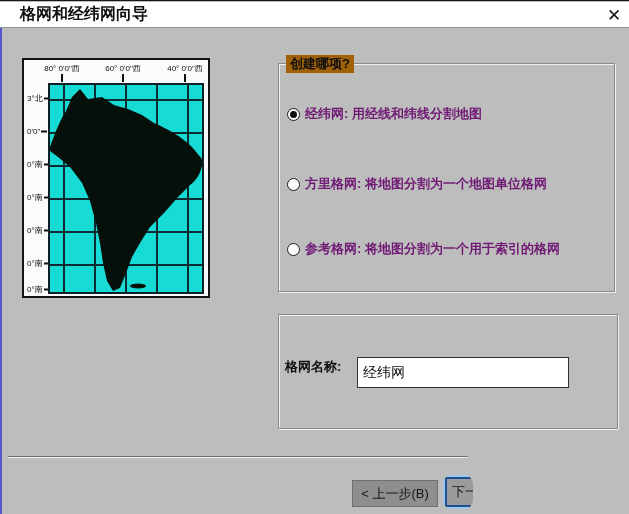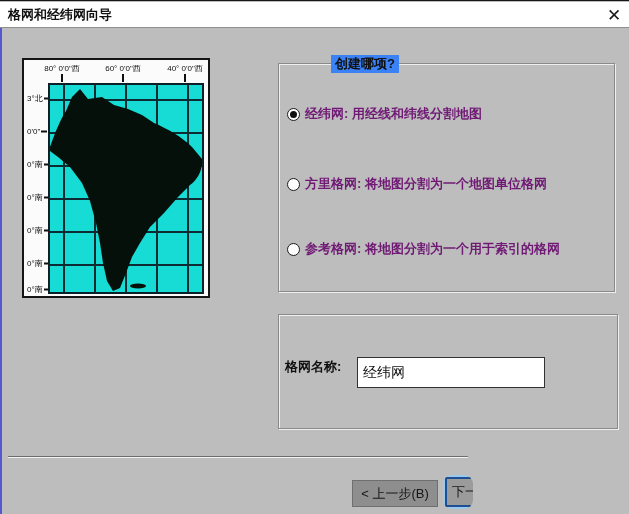--- a/index.html
+++ b/index.html
@@ -7,21 +7,21 @@
   body { font-family:"Liberation Sans","DejaVu Sans",sans-serif; }
   .window {
     position:relative; width:629px; height:514px; overflow:hidden;
     background:#bdbdbd; border-top:1px solid #161616;
   }
   .titlebar {
     position:absolute; left:0; top:1px; width:629px; height:26px;
     background:#ffffff; border-bottom:1px solid #8f8f8f;
     display:flex; align-items:center;
   }
-  .title-text { margin-left:8px; font-size:13px; font-weight:bold; color:#111; }
+  .title-text { margin-left:20px; font-size:16px; font-weight:bold; color:#111; }
   .close-btn {
     position:absolute; right:4px; top:2px; width:22px; height:22px;
     display:flex; align-items:center; justify-content:center;
     font-size:17px; color:#1a1a1a; cursor:default;
   }
   .left-edge { position:absolute; left:0; top:27px; width:2px; height:487px; background:#5757cf; }
 
   
   .map-frame {
     position:absolute; left:22px; top:57px; width:188px; height:240px;
@@ -44,38 +44,38 @@
   .tick-left { display:inline-block; width:6px; height:2px; background:#101010; margin-left:1px; }
 
   
   .groupbox {
     position:absolute; border:1px solid #8a8a8a;
     box-shadow:1px 1px 0 #efefef, inset 1px 1px 0 #efefef;
   }
   .gb1 { left:278px; top:62px; width:337px; height:229px; }
   .gb2 { left:278px; top:313px; width:340px; height:115px; }
   .gb-label {
-    position:absolute; top:-9px; left:7px; padding:0 4px; background:#3b82f6;
-    font-size:13px; font-weight:bold; color:#101010;margin-left:45px;
+    position:absolute; top:-9px; left:7px; padding:0 4px; background:#a16207;
+    font-size:13px; font-weight:bold; color:#101010;
   }
 
   .radio-row { position:absolute; left:287px; display:flex; align-items:center; }
   .radio-circle {
     width:13px; height:13px; border-radius:50%; background:#fdfdfd;
     border:1px solid #1c1c1c; margin-right:5px; flex:0 0 auto; position:relative;
   }
   .radio-circle.checked::after {
     content:""; position:absolute; left:2px; top:2px; width:7px; height:7px;
     border-radius:50%; background:#101010;
   }
   .radio-label { font-size:13px; font-weight:bold; color:#701a75; white-space:nowrap; }
 
   .field-label { position:absolute; left:285px; top:357px; font-size:13px; font-weight:bold; color:#101010; }
   .name-input {
-    position:absolute; left:357px; top:356px; width:188px; height:31px;
+    position:absolute; left:357px; top:356px; width:212px; height:31px;
     background:#ffffff; border:1px solid #323232; font-size:14px; color:#101010;
     padding:2px 5px; font-family:"Liberation Sans","DejaVu Sans",sans-serif; outline:none;
   }
 
   .divider {
     position:absolute; left:8px; top:455px; width:460px; height:2px;
     background:#6e6e6e; border-bottom:1px solid #f2f2f2;
   }
 
   .btn-back {

